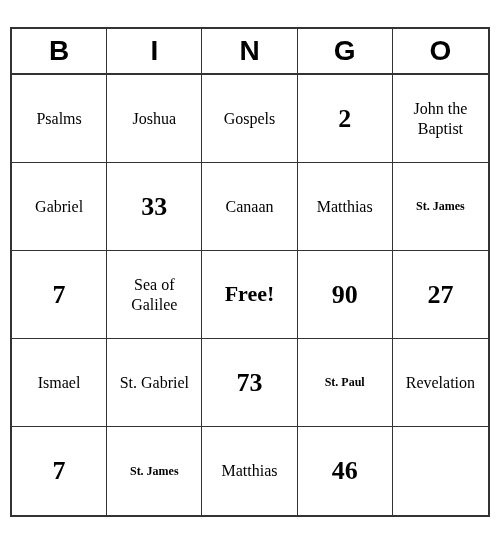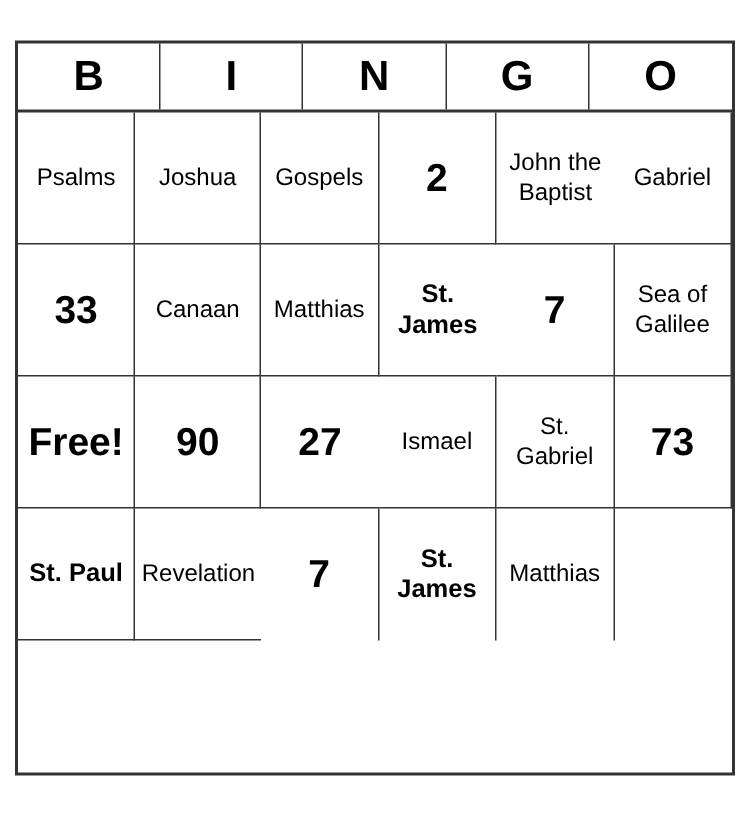--- a/index.html
+++ b/index.html
@@ -36,22 +36,23 @@
       padding: 6px 0;
       border-right: 1px solid #333;
     }
 
     .bingo-header-cell:last-child {
       border-right: none;
     }
 
     .bingo-grid {
       display: grid;
-      grid-template-columns: repeat(6, 1fr);
+      grid-template-columns: repeat(5, 1fr);
       grid-template-rows: repeat(5, 1fr);
+      font-family: Liberation Serif, serif;
     }
 
     .bingo-cell {
       border-right: 1px solid #333;
       border-bottom: 1px solid #333;
       display: flex;
       justify-content: center;
       align-items: center;
       text-align: center;
       min-height: 88px;
@@ -67,26 +68,26 @@
     .bingo-cell:nth-child(n+21) {
       border-bottom: none;
     }
 
     .bingo-cell.large-text {
       font-size: 26px;
       font-weight: bold;
     }
 
     .bingo-cell.medium-text {
-      font-size: 17px;
+      font-size: 12px;
       font-weight: bold;
     }
 
     .bingo-cell.free-cell {
-      font-size: 26px;
+      font-size: 22px;
       font-weight: bold;
     }
   </style>
 </head>
 <body>
 
 <div class="bingo-card">
   <div class="bingo-header">
   <div class="bingo-header-cell">B</div>
       <div class="bingo-header-cell">I</div>
@@ -111,14 +112,15 @@
       <div class="bingo-cell large-text">90</div>
       <div class="bingo-cell large-text">27</div>
       <div class="bingo-cell">Ismael</div>
       <div class="bingo-cell">St. Gabriel</div>
       <div class="bingo-cell large-text">73</div>
       <div class="bingo-cell medium-text">St. Paul</div>
       <div class="bingo-cell">Revelation</div>
       <div class="bingo-cell large-text">7</div>
       <div class="bingo-cell medium-text">St. James</div>
       <div class="bingo-cell">Matthias</div>
+      <div class="bingo-cell large-text">46</div>
     </div>
 </div>
 
 </body></html>

